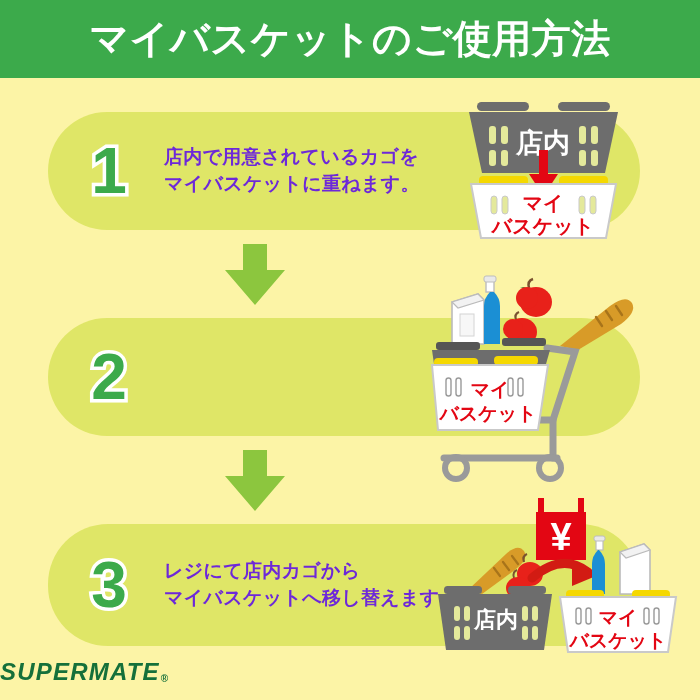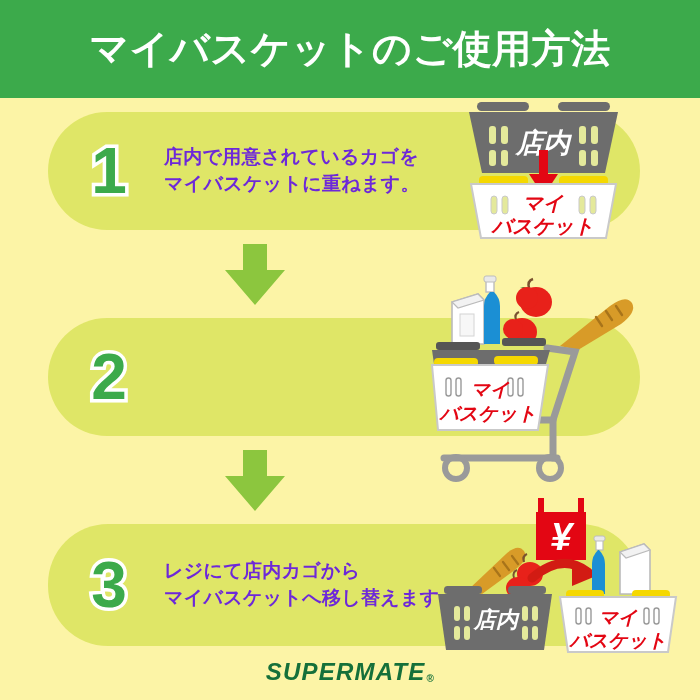--- a/index.html
+++ b/index.html
@@ -12,21 +12,21 @@
   }
   #page {
     position:relative;
     width:700px; height:700px;
     background:#FCF4A6;
   }
 
   
   .header {
     position:absolute; left:0; top:0;
-    width:700px; height:98px;
+    width:700px; height:78px;
     background:#3CAA4B;
     display:flex; align-items:center; justify-content:center;
   }
   .header-title {
     color:#FFFFFF;
     font-size:39px;
     font-weight:bold;
     letter-spacing:0.5px;
     white-space:nowrap;
   }
@@ -73,31 +73,31 @@
   .flow-arrow {
     position:absolute;
     left:223px;
     width:64px; height:62px;
   }
   #arrow-1 { top:244px; }
   #arrow-2 { top:450px; }
   .flow-arrow svg { display:block; width:100%; height:100%; }
 
   
-  .illus { position:absolute;font-style:italic; }
+  .illus { position:absolute; }
   #illus-1 { left:455px; top:88px; width:225px; height:152px; }
   #illus-2 { left:432px; top:272px; width:250px; height:218px; }
   #illus-3 { left:432px; top:494px; width:252px; height:160px; }
   .illus svg { display:block; width:100%; height:100%; overflow:visible; }
 
   
   .footer {
     position:absolute;
     left:0; top:658px; width:700px;
-    text-align:center;
+    text-align:left;
   }
   .logo {
     display:inline-block;
     color:#15703A;
     font-size:24px;
     font-weight:bold;
     font-style:italic;
     letter-spacing:1.2px;
   }
   .logo-r {

